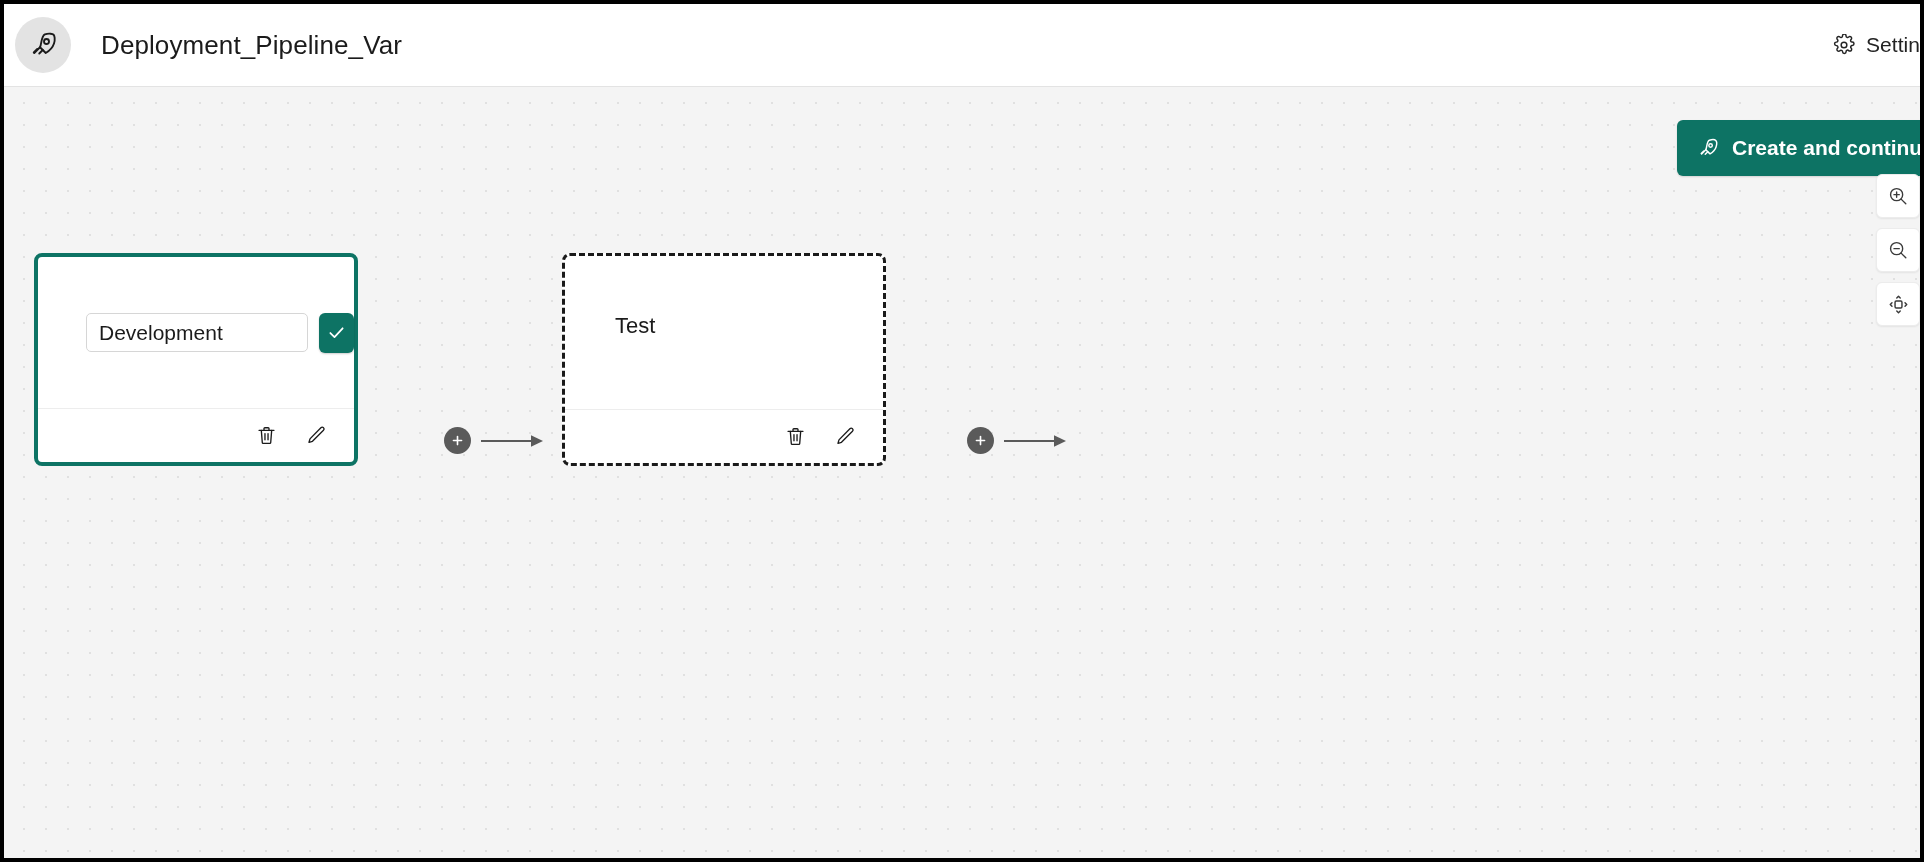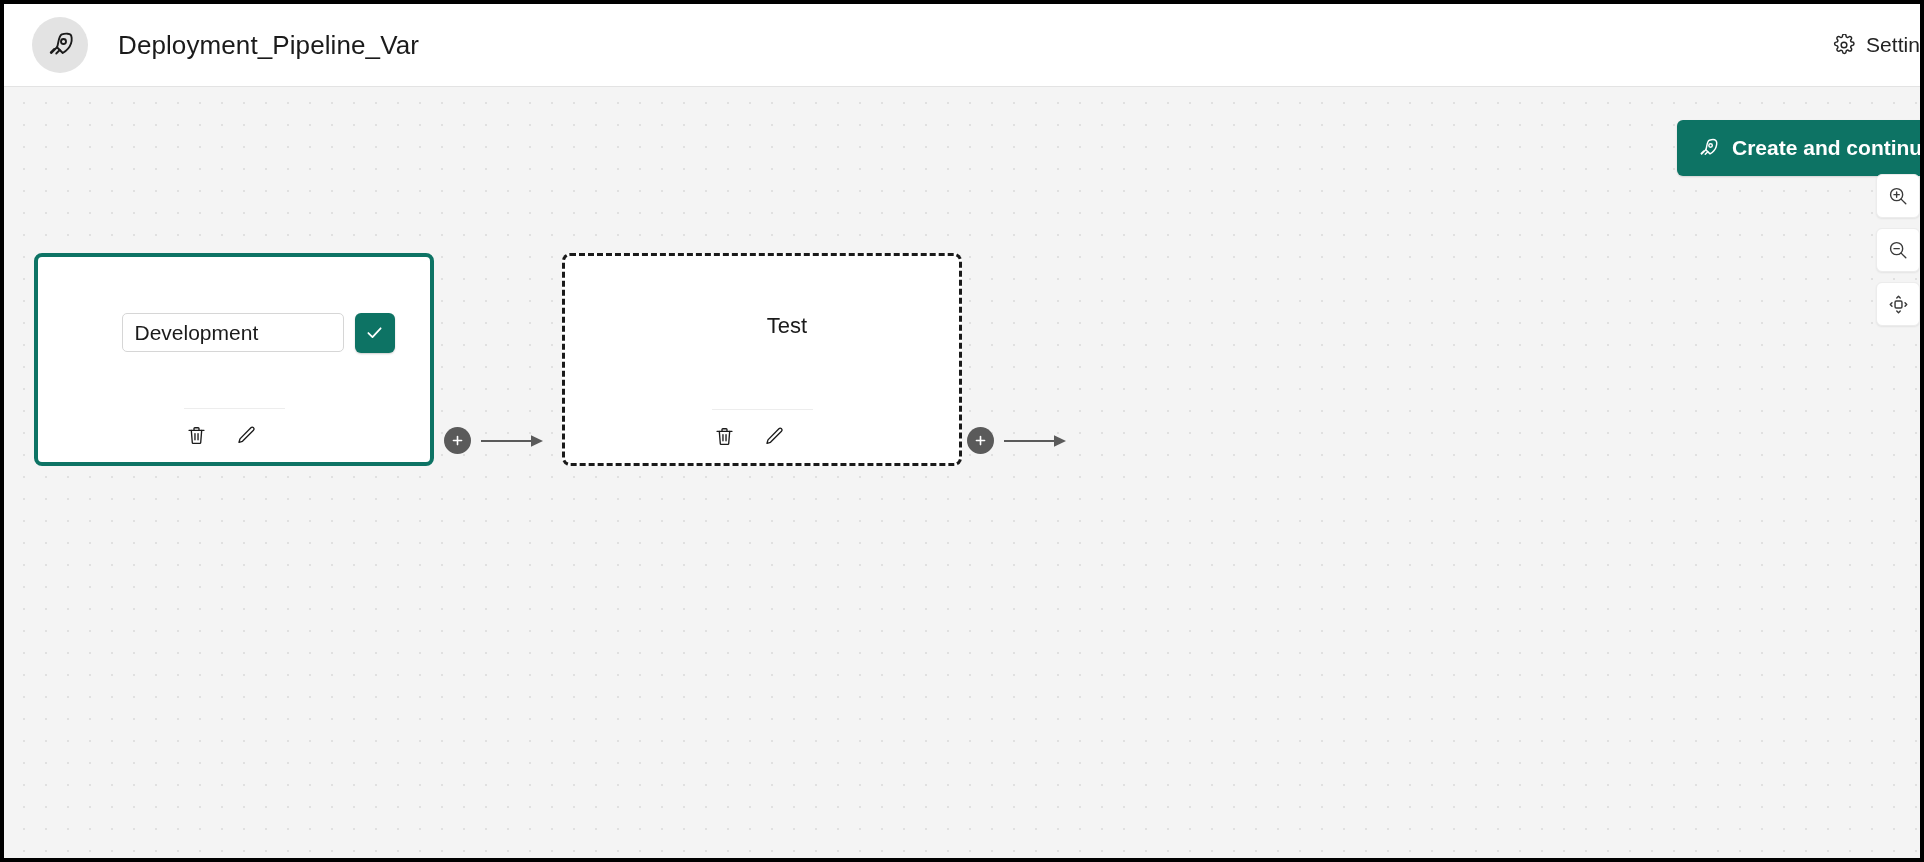--- a/index.html
+++ b/index.html
@@ -24,21 +24,21 @@
   
   .header {
     position: absolute;
     left: 0; top: 0;
     width: 1916px;
     height: 83px;
     background: #ffffff;
     border-bottom: 1px solid #e3e3e3;
     display: flex;
     align-items: center;
-    padding: 0 0 0 28px;
+    padding: 0 0 0 11px;
   }
 
   .app-badge {
     width: 56px; height: 56px;
     border-radius: 50%;
     background: #e3e3e3;
     display: flex; align-items: center; justify-content: center;
     flex: 0 0 auto;
   }
 
@@ -117,27 +117,26 @@
     border: 1px solid #ececec;
     border-radius: 6px;
     display: flex; align-items: center; justify-content: center;
     cursor: pointer;
     box-shadow: 0 1px 2px rgba(0,0,0,.07);
   }
 
   
   .card {
     position: absolute;
-    width: 400px;
+    width: 324px;
     height: 213px;
     background: #ffffff;
     border-radius: 8px;
     display: flex;
     flex-direction: column;
-    align-items: center;
   }
   .card.selected {
     border: 4px solid #0d7364;
   }
   .card.draft {
     border: 3px dashed #1a1a1a;
     gap: 13px;
   }
 
   .card-body {

